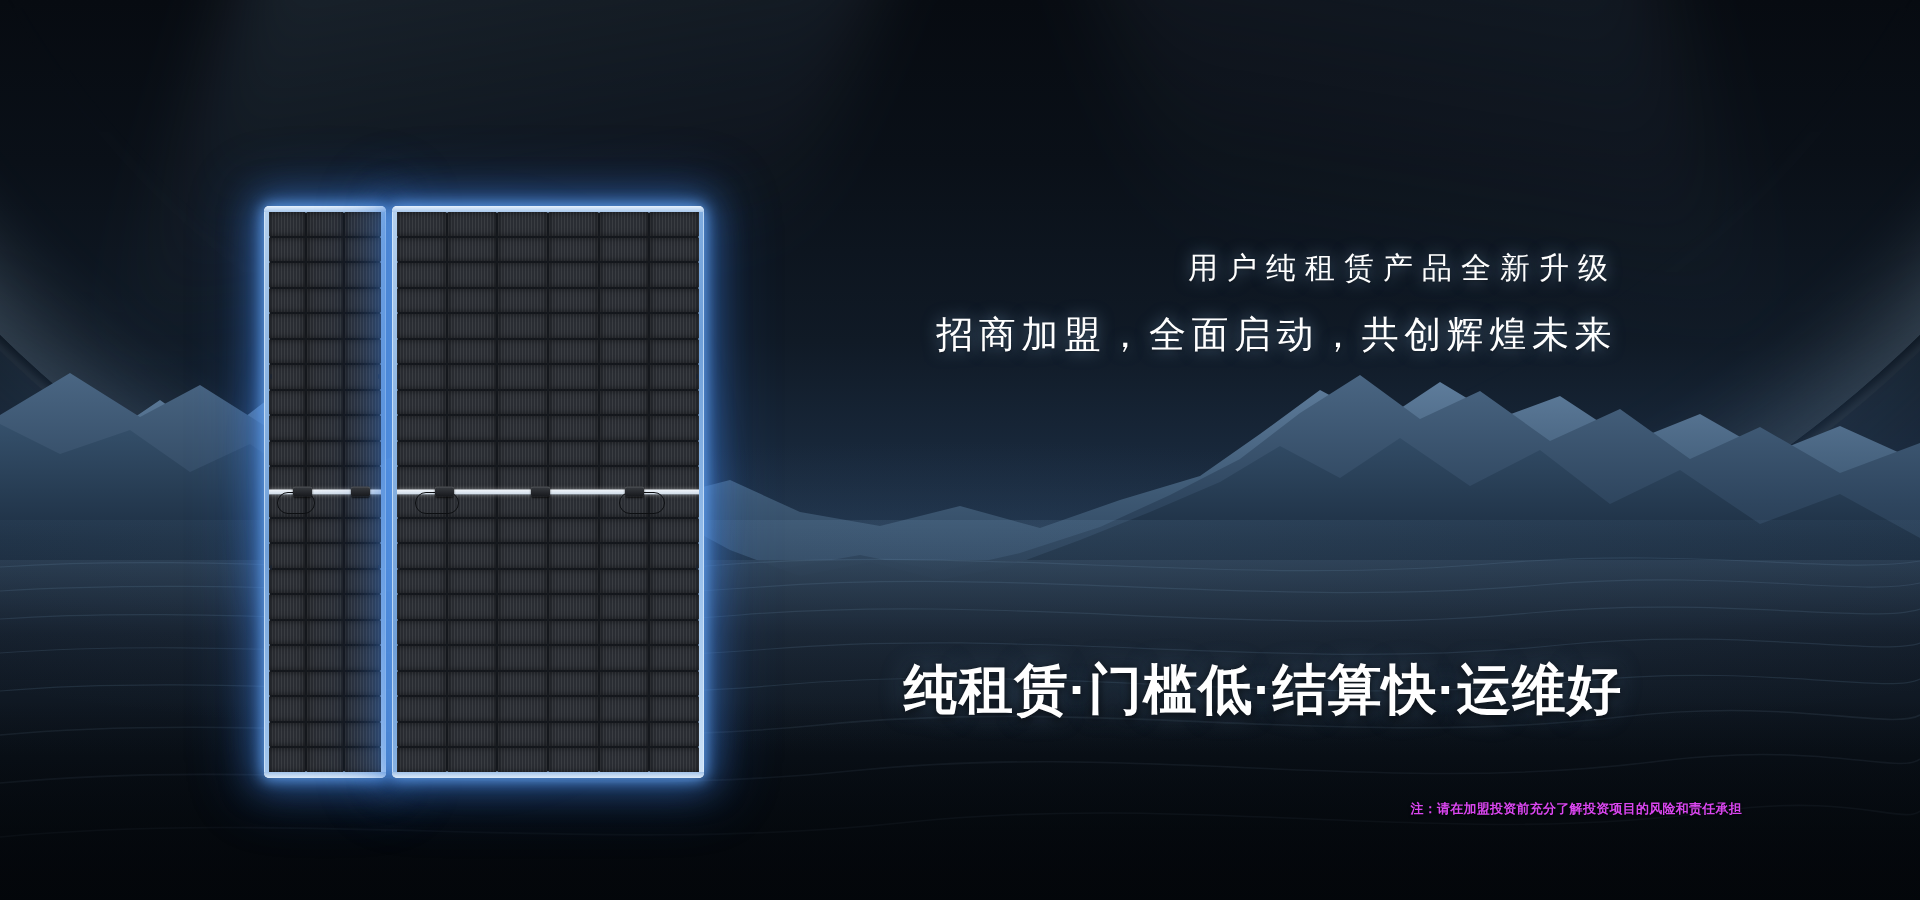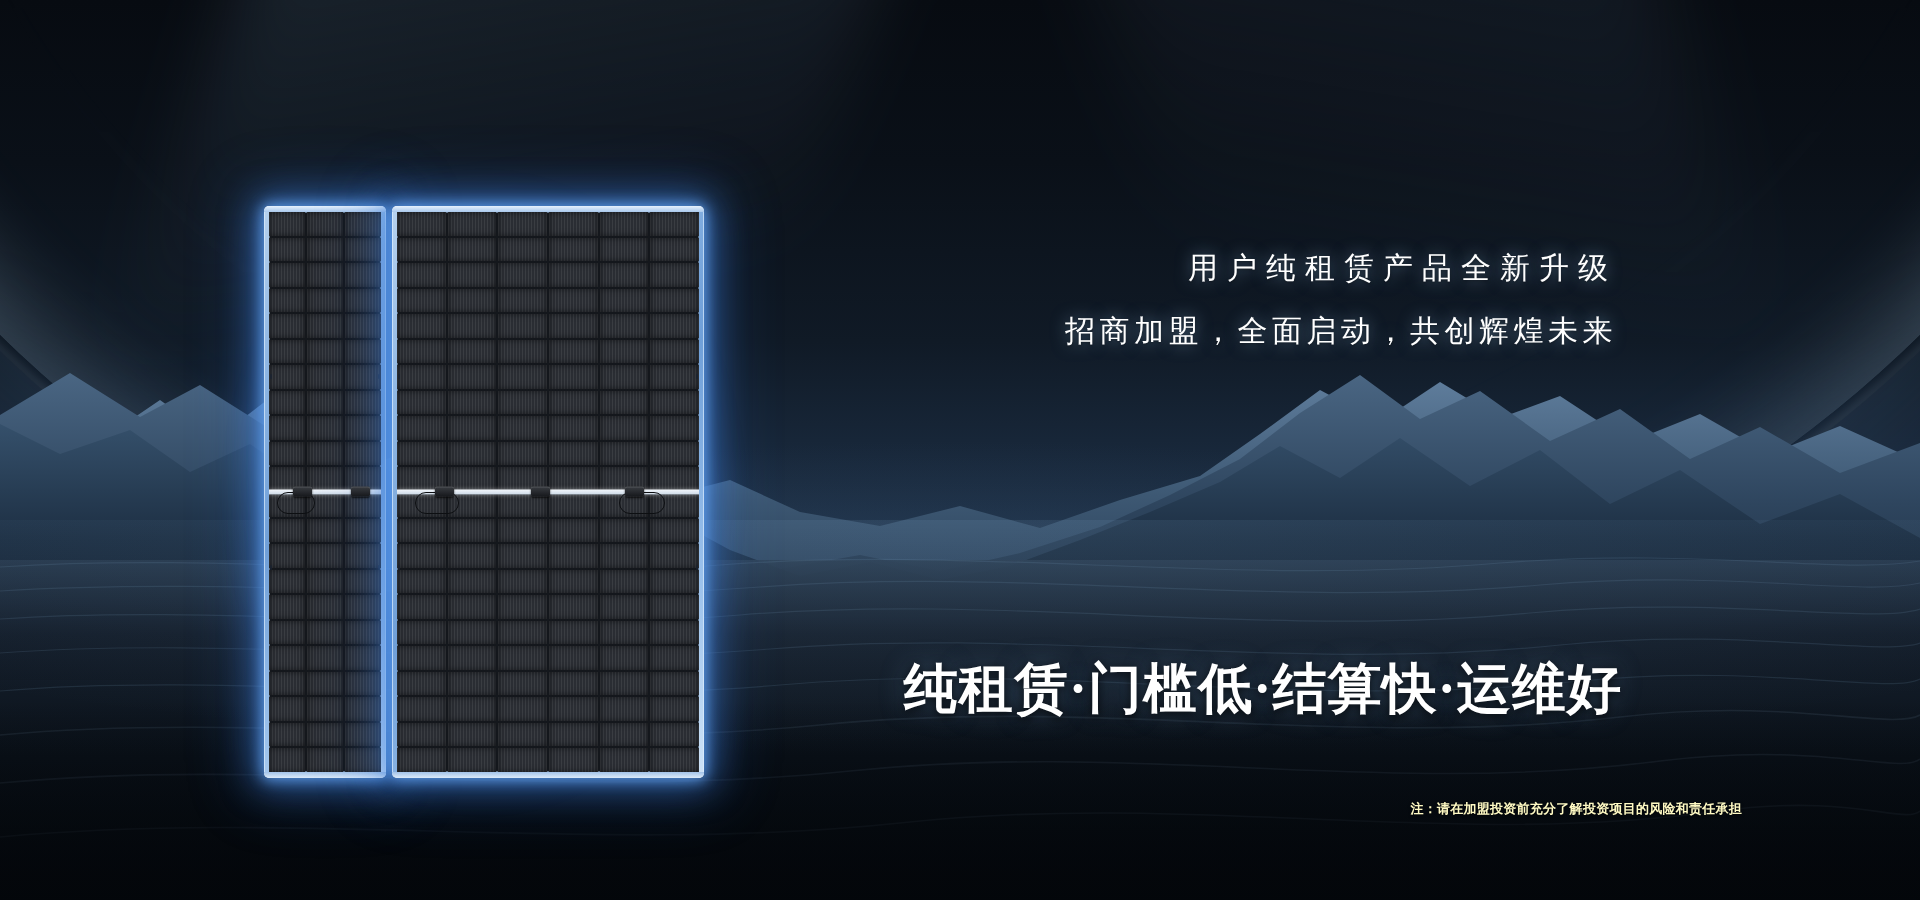--- a/index.html
+++ b/index.html
@@ -183,38 +183,38 @@
   }
   
   .rail-top, .rail-bot{
     position:absolute; left:0; right:0; height:6px;
     background:linear-gradient(180deg,#e6f1fd,#a9c8ec);
   }
   .rail-top{ top:0; border-radius:5px 5px 0 0; }
   .rail-bot{ bottom:0; border-radius:0 0 5px 5px; background:linear-gradient(0deg,#dceaf9,#a3c3e9); }
 
   
-  .copy{ position:absolute; left:0; top:0; width:1812px; height:900px;font-family:Liberation Serif, serif; }
+  .copy{ position:absolute; left:0; top:0; width:1812px; height:900px; }
 
   .headline{
     position:absolute; right:195px; top:253px;
     text-align:right;
     color:#ffffff;
     font-size:30px;
     letter-spacing:.30em;
     line-height:1.0;
     font-weight:400;
     text-shadow:0 0 16px rgba(150,195,235,.55), 0 1px 3px rgba(0,0,0,.55);
     white-space:nowrap;
   }
   .subline{
     position:absolute; right:195px; top:316px;
     text-align:right;
     color:#ffffff;
-    font-size:30px;
+    font-size:37px;
     letter-spacing:.15em;
     line-height:1.0;
     font-weight:400;
     text-shadow:0 0 16px rgba(150,195,235,.55), 0 1px 3px rgba(0,0,0,.55);
     white-space:nowrap;
   }
 
   .brand{
     position:absolute; right:190px; top:410px;
     font-size:152px;
@@ -239,21 +239,21 @@
     text-shadow:0 2px 10px rgba(0,0,0,.85), 0 0 26px rgba(120,170,215,.35);
     white-space:nowrap;
     text-align:center;
   }
 
   .disclaimer{
     position:absolute; right:70px; top:800px;
     font-size:13px;
     font-weight:700;
     letter-spacing:.02em;
-    color:#fef9c3;
+    color:#d946ef;
     text-shadow:0 1px 3px rgba(0,0,0,.9);
     white-space:nowrap;
   }
 </style>
 </head>
 <body>
 
 <div class="stage">
 
   <div class="sky"></div>

